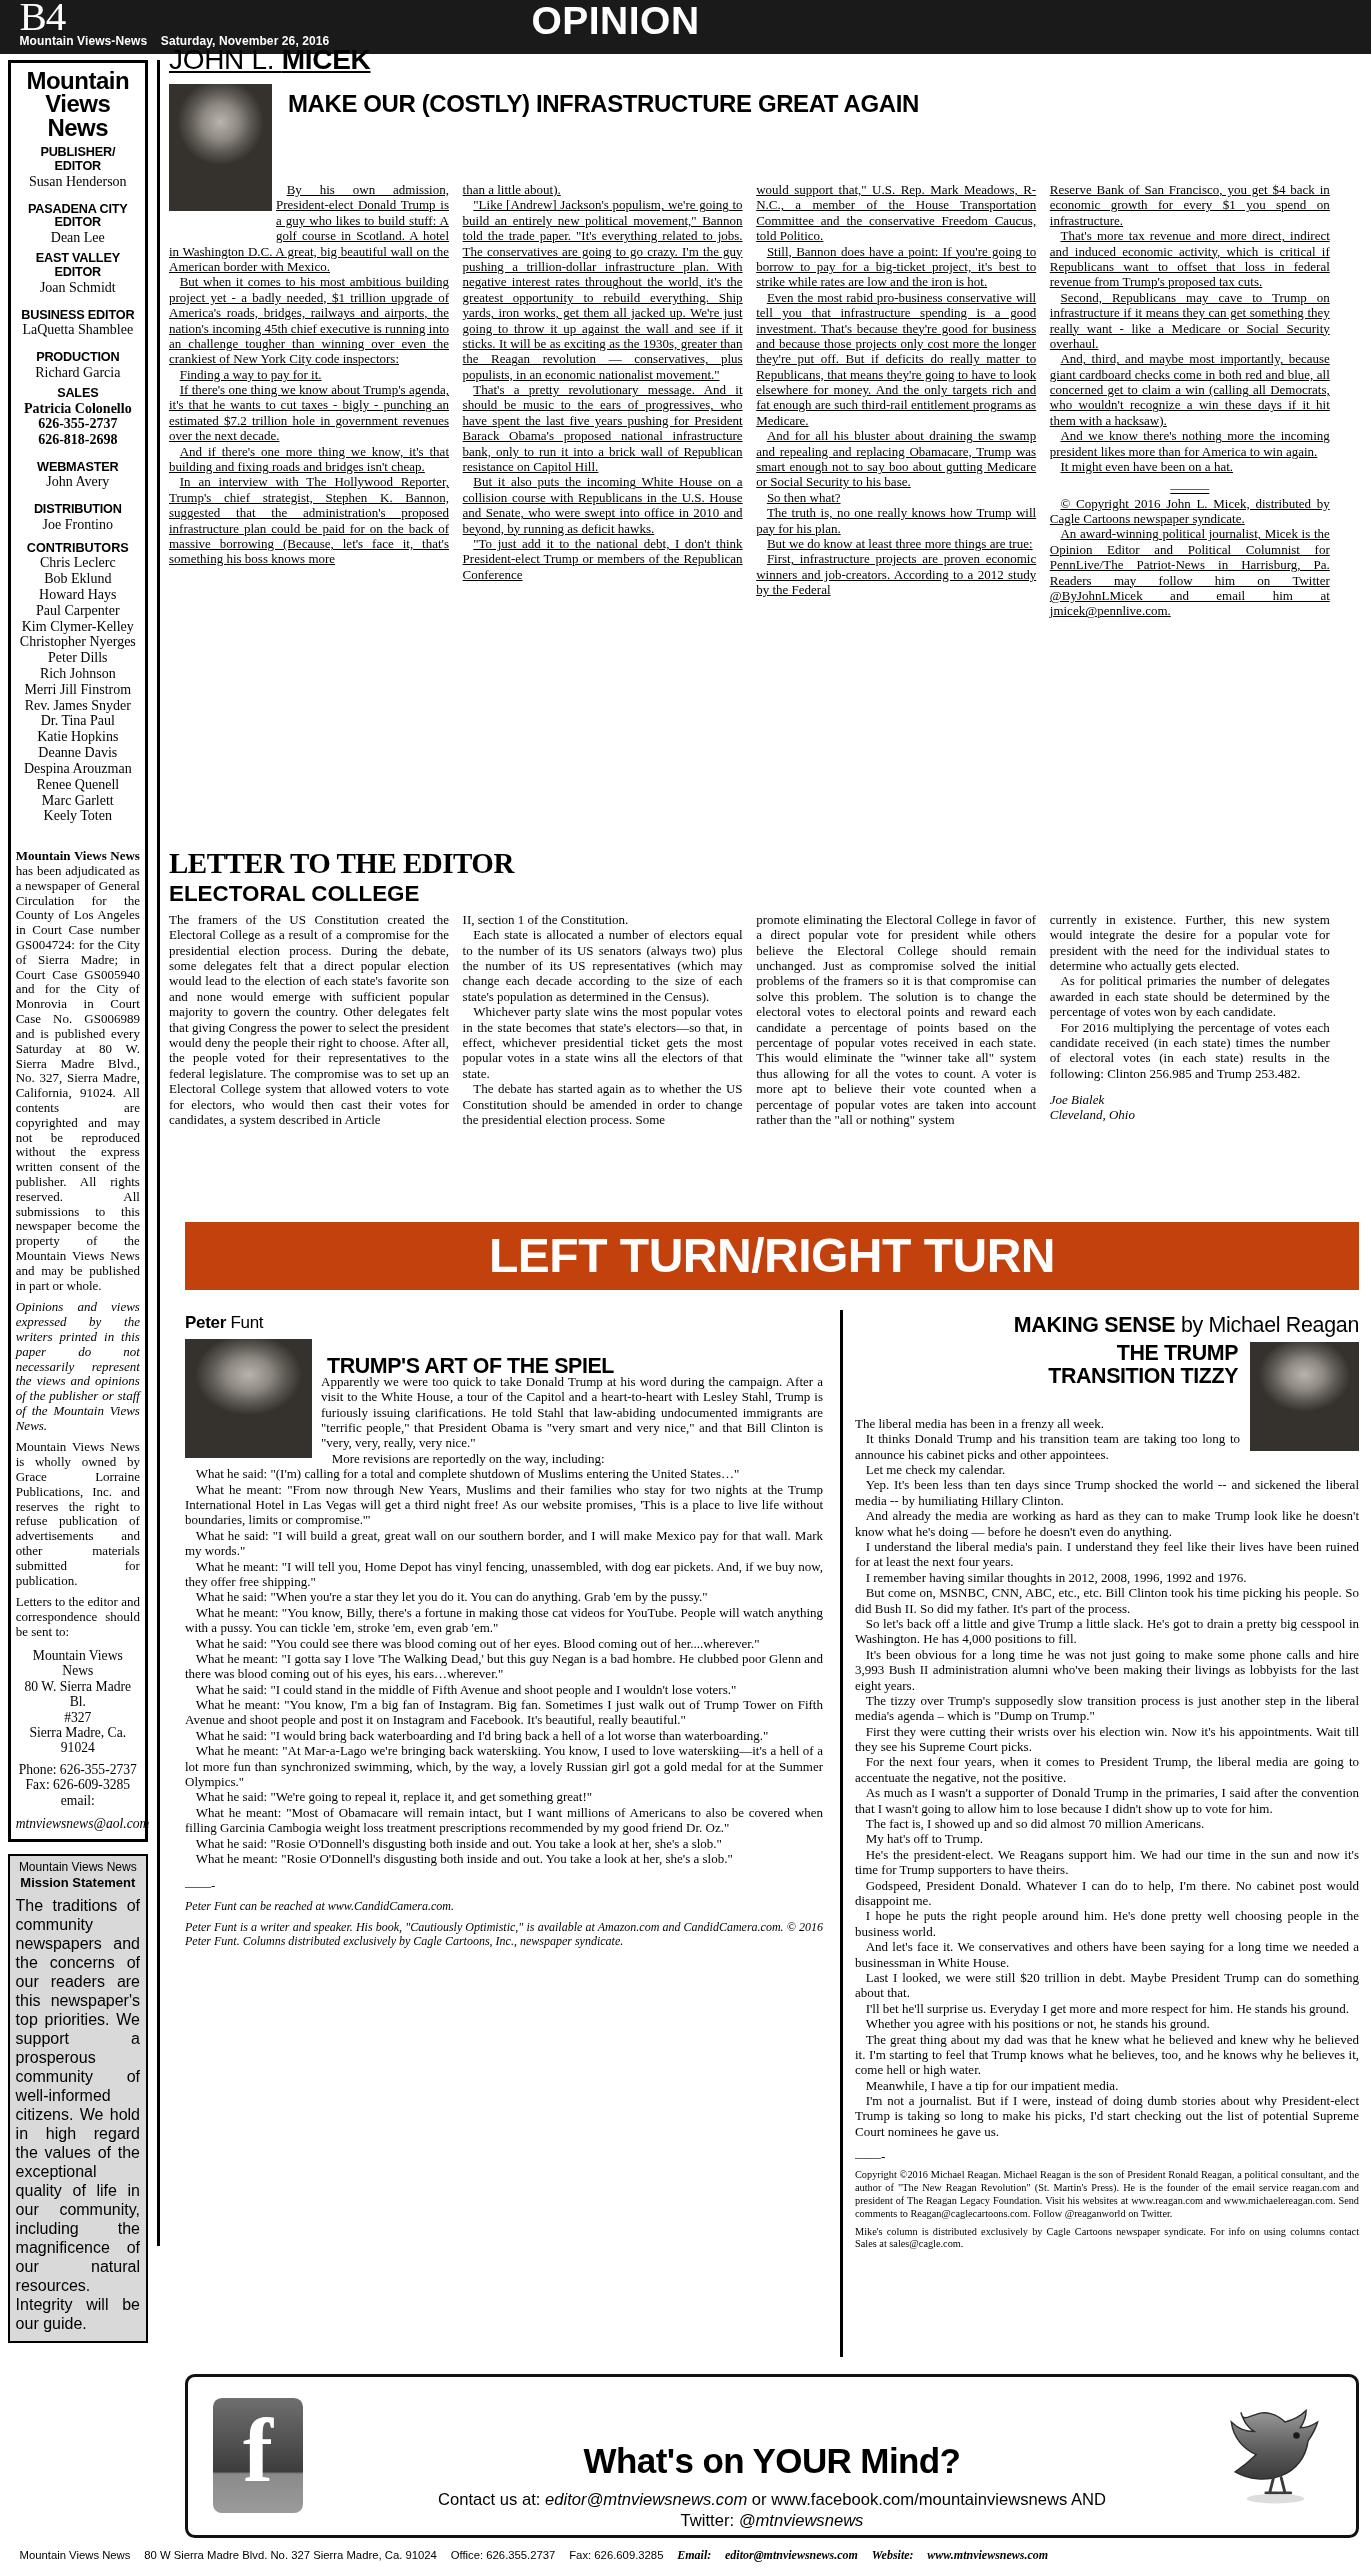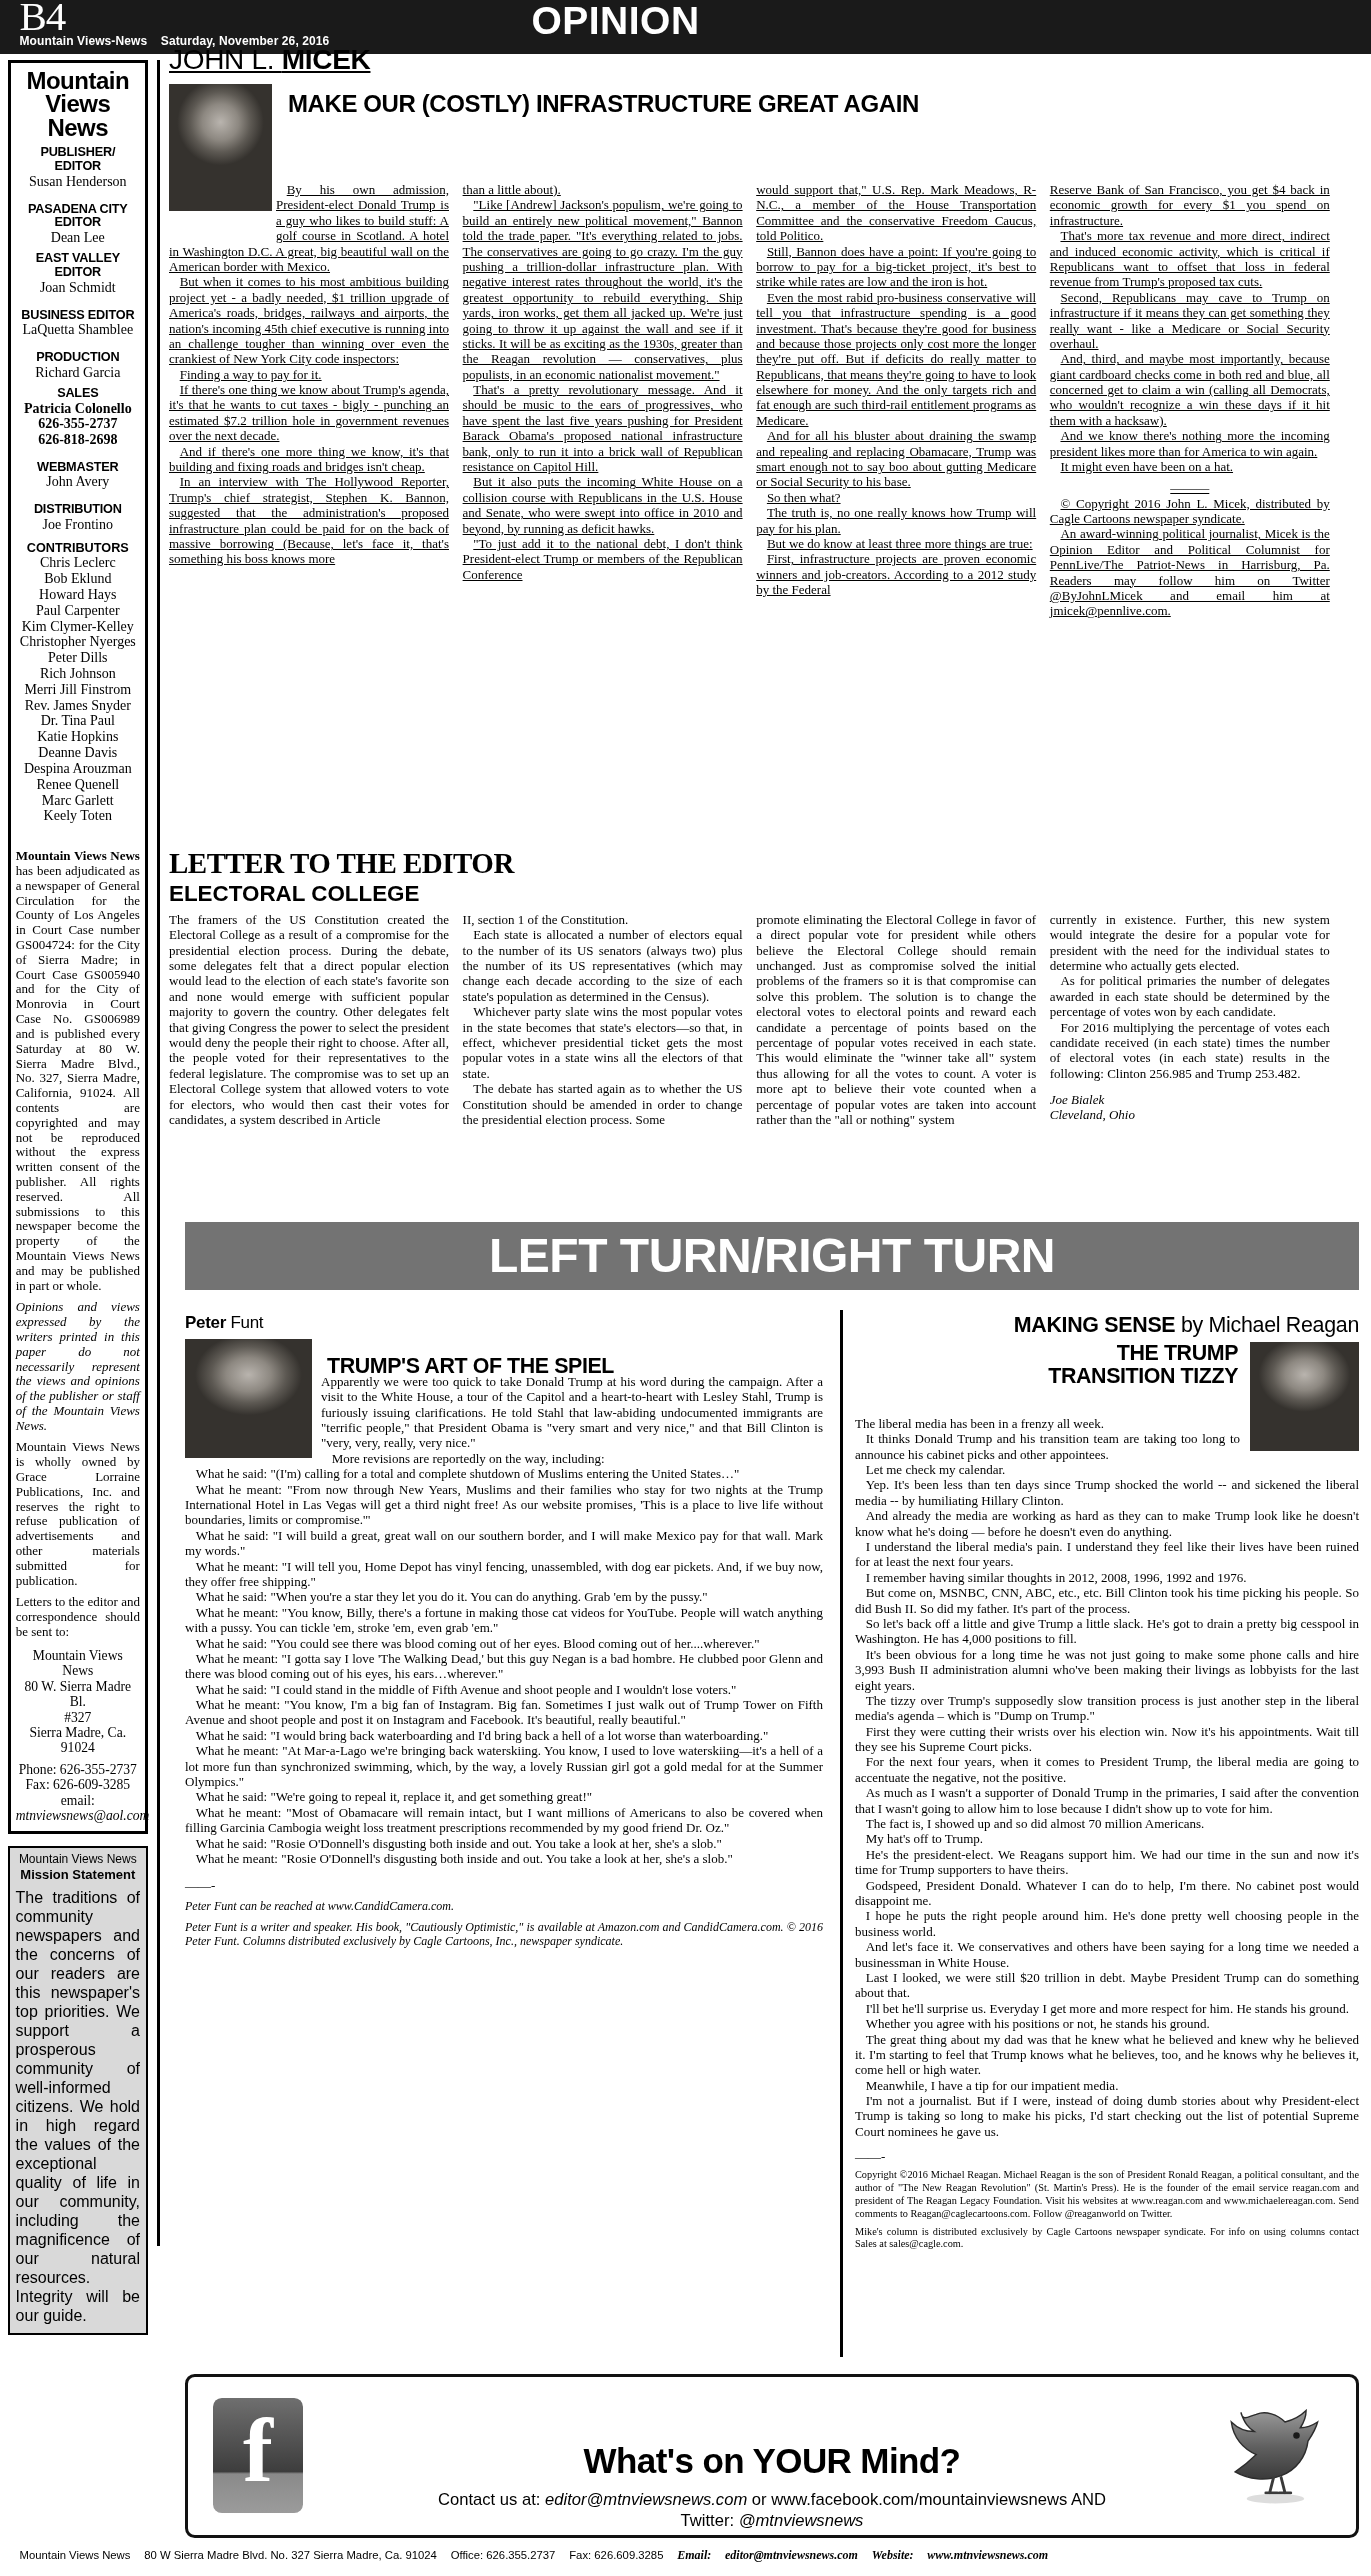--- a/index.html
+++ b/index.html
@@ -76,21 +76,21 @@
     margin-top:25px;
   }
   .mh-legal b { font-weight:bold; }
   .mh-legal .ital { font-style:italic; }
   .mh-legal p { margin:0 0 6.8px 0; }
 
   .mh-addr {
     font-family:"Liberation Serif", serif;
     font-size:13.6px; line-height:1.14; text-align:center; margin-top:7.8px;
   }
-  .mh-addr .it { font-style:italic; }
+  .mh-addr .it { font-style:italic;margin-top:8px; }
   .mh-addr .sp { display:block; height:5.8px; }
 
   .mission {
     margin-top:11.7px; border:2.9px solid #000; background:#d9d9d9;
     padding:4.9px 5.8px 7.8px 5.8px;
   }
   .mission-h1 {
     font-family:"Liberation Sans", sans-serif;
     font-size:12px; text-align:center; line-height:1.15;
   }
@@ -134,21 +134,21 @@
 
   .photo {
     background:#4a4a4a;
     background-image:
       radial-gradient(ellipse 42% 34% at 50% 30%, #b9b4ae 0%, #8d8881 42%, #5d5953 70%, #35322e 100%),
       linear-gradient(180deg,#6d6862 0%,#2b2927 100%);
     border:0;
   }
 
   .sec-banner {
-    background:#737373; color:#fff; text-align:center;
+    background:#c2410c; color:#fff; text-align:center;
     font-family:"Liberation Sans", sans-serif;
     font-weight:bold;
   }
 
   .lte-head {
     font-family:"Liberation Sans", sans-serif;
     font-weight:bold;
   }
 
   .sig {

